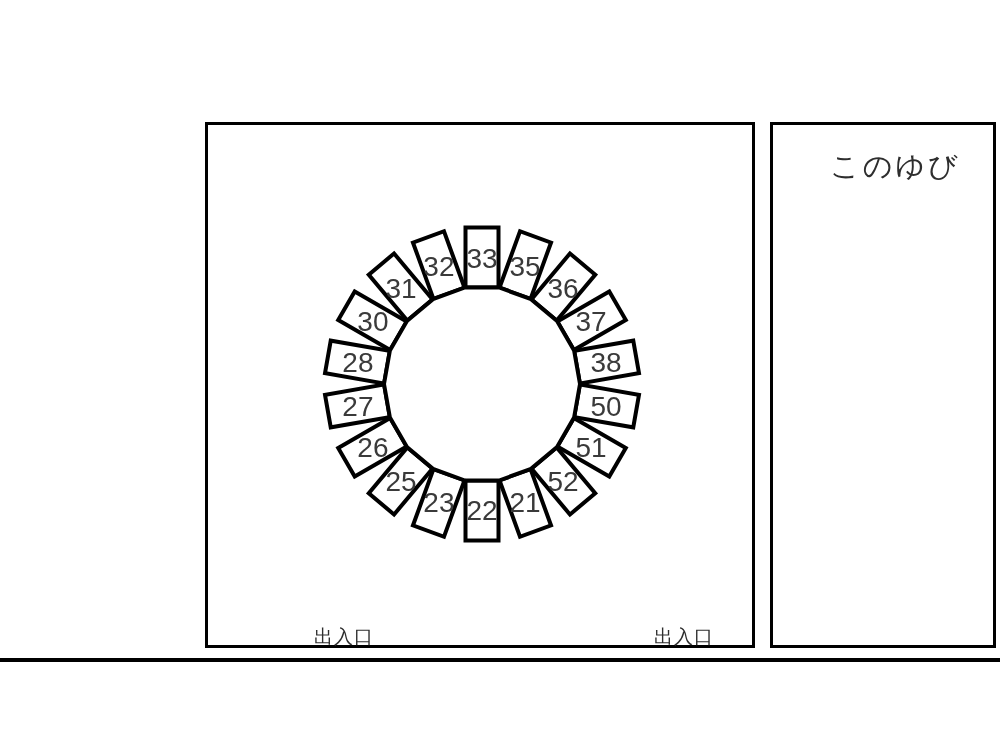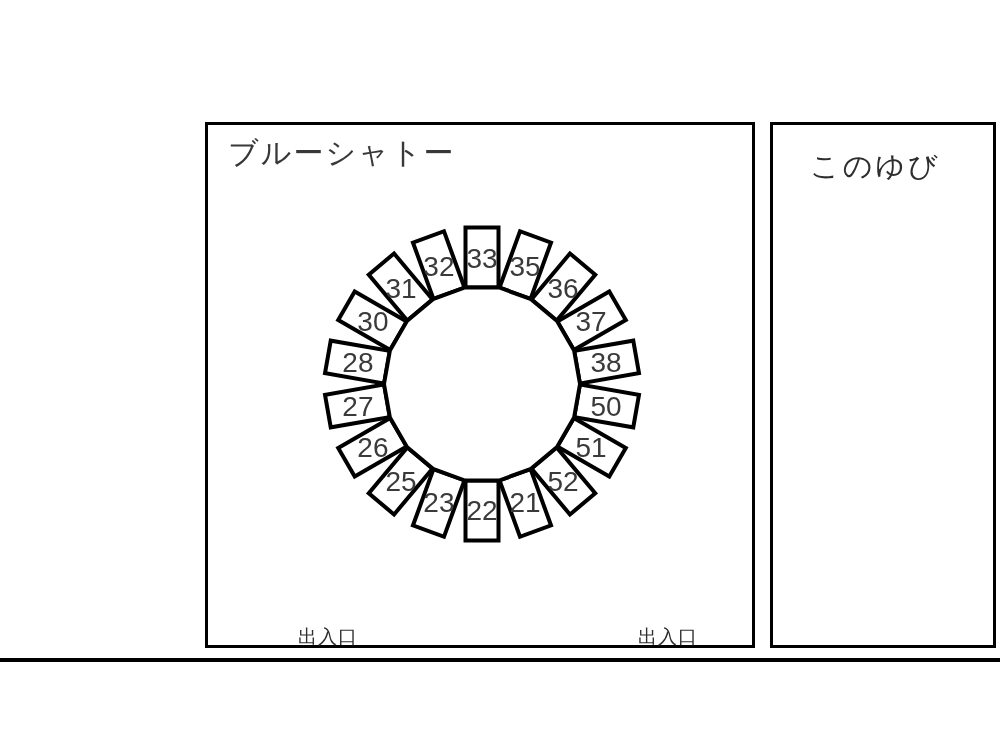--- a/index.html
+++ b/index.html
@@ -37,52 +37,53 @@
   .seating-svg text {
     font-family: "Liberation Sans", "DejaVu Sans", sans-serif;
     font-size: 28px;
   }
   .exit-label {
     position: absolute;
     font-size: 19px;
     color: #2e2e2e;
     letter-spacing: 1px;
     white-space: nowrap;
+    margin-left: 16px;
   }
   .exit-left  { left: 90px;  top: 499px; }
   .exit-right { left: 430px; top: 499px; }
   .side-panel {
     position: absolute;
     left: 770px; top: 122px;
     width: 226px; height: 526px;
     background: #ffffff;
     border: 3px solid #000000;
     padding: 16px 0 0 37px;
   }
   .side-line {
     font-size: 29px;
     color: #2e2e2e;
     line-height: 50px;
     letter-spacing: 3px;
     white-space: nowrap;
+    margin-left: 20px;
   }
   .floor-line {
     position: absolute;
     left: 0; top: 658px;
     width: 1000px; height: 4px;
     background: #000000;
   }
 </style>
 </head>
 <body>
 
 <div class="canvas">
 
   <div class="main-panel">
-    <div class="venue-title">ブルーシャトー</div>
 
     <svg class="seating-svg" viewBox="0 0 544 520" xmlns="http://www.w3.org/2000/svg">
         <rect x="257.5" y="102.5" width="33" height="60" transform="rotate(160 274 259)" fill="#ffffff" stroke="#000000" stroke-width="4"></rect>
         <rect x="257.5" y="102.5" width="33" height="60" transform="rotate(140 274 259)" fill="#ffffff" stroke="#000000" stroke-width="4"></rect>
         <rect x="257.5" y="102.5" width="33" height="60" transform="rotate(120 274 259)" fill="#ffffff" stroke="#000000" stroke-width="4"></rect>
         <rect x="257.5" y="102.5" width="33" height="60" transform="rotate(100 274 259)" fill="#ffffff" stroke="#000000" stroke-width="4"></rect>
         <rect x="257.5" y="102.5" width="33" height="60" transform="rotate(80 274 259)" fill="#ffffff" stroke="#000000" stroke-width="4"></rect>
         <rect x="257.5" y="102.5" width="33" height="60" transform="rotate(60 274 259)" fill="#ffffff" stroke="#000000" stroke-width="4"></rect>
         <rect x="257.5" y="102.5" width="33" height="60" transform="rotate(40 274 259)" fill="#ffffff" stroke="#000000" stroke-width="4"></rect>
         <rect x="257.5" y="102.5" width="33" height="60" transform="rotate(20 274 259)" fill="#ffffff" stroke="#000000" stroke-width="4"></rect>

